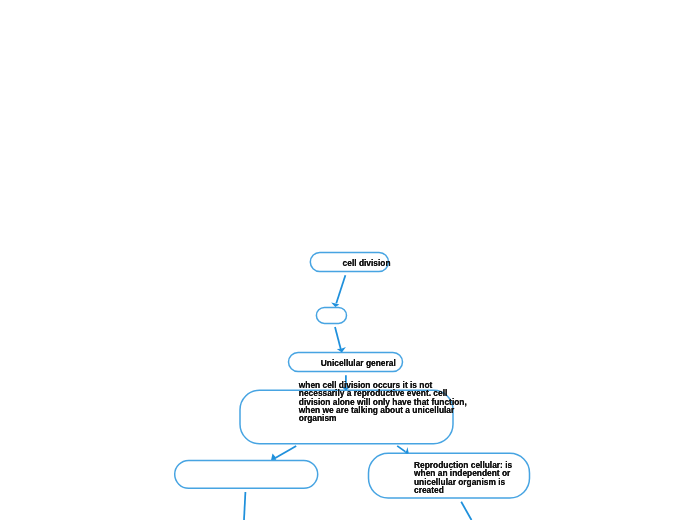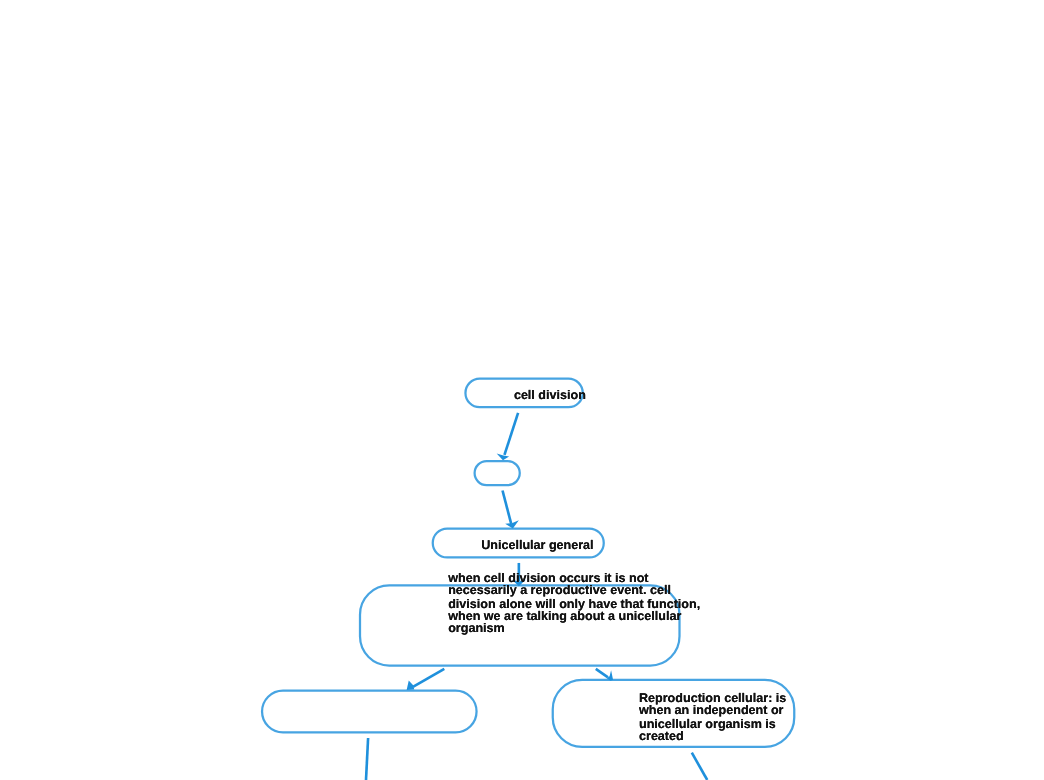--- a/index.html
+++ b/index.html
@@ -54,18 +54,18 @@
 
   <span class="nlabel" style="left:304.8px;top:358.7px;">Unicellular general</span>
 
   <span class="nlabel" style="left:258.8px;top:381px;margin-left:24px;">when cell division occurs it is not
 necessarily a reproductive event. cell
 division alone will only have that function,
 when we are talking about a unicellular
 organism</span>
 
 
-  <span class="nlabel" style="left:410px;top:461.0px;">Reproduction cellular: is
+  <span class="nlabel" style="left:398px;top:461.0px;">Reproduction cellular: is
 when an independent or
 unicellular organism is
 created</span>
 
 </div>
 
 </body></html>

